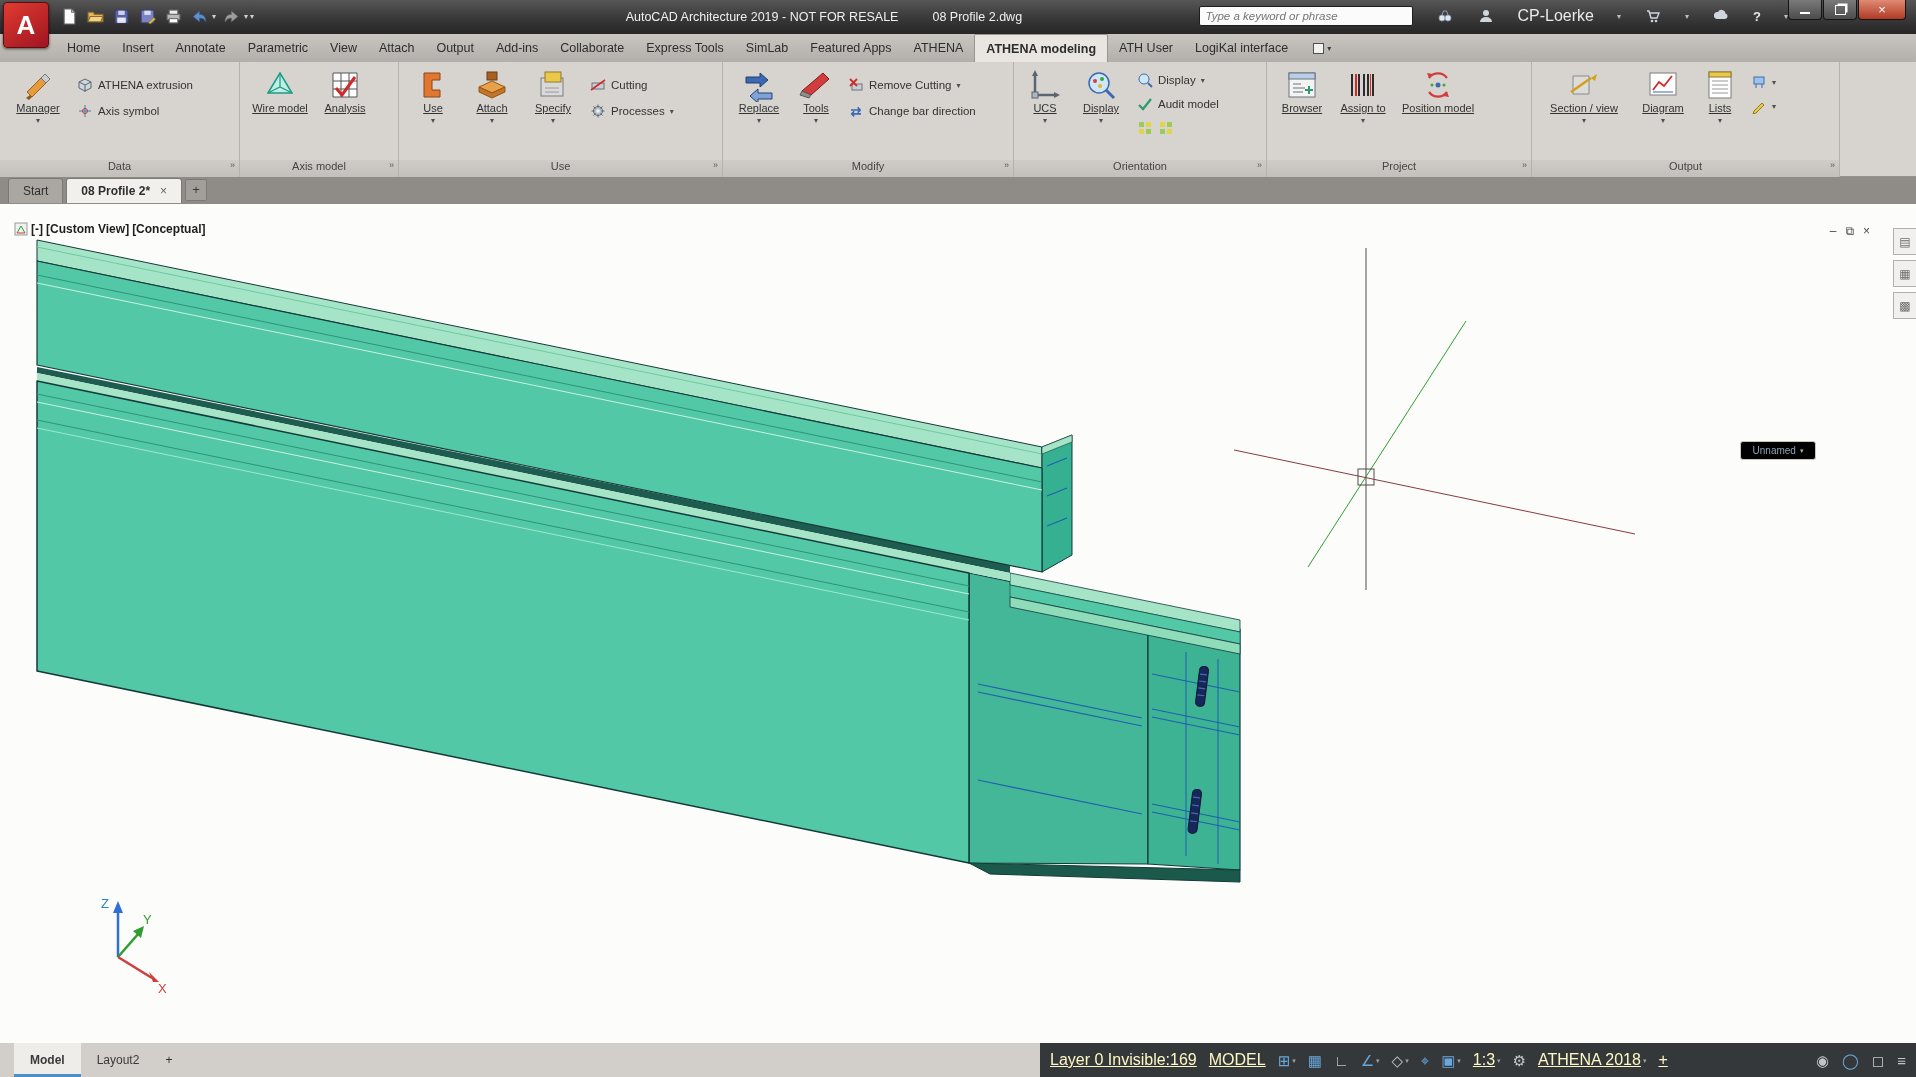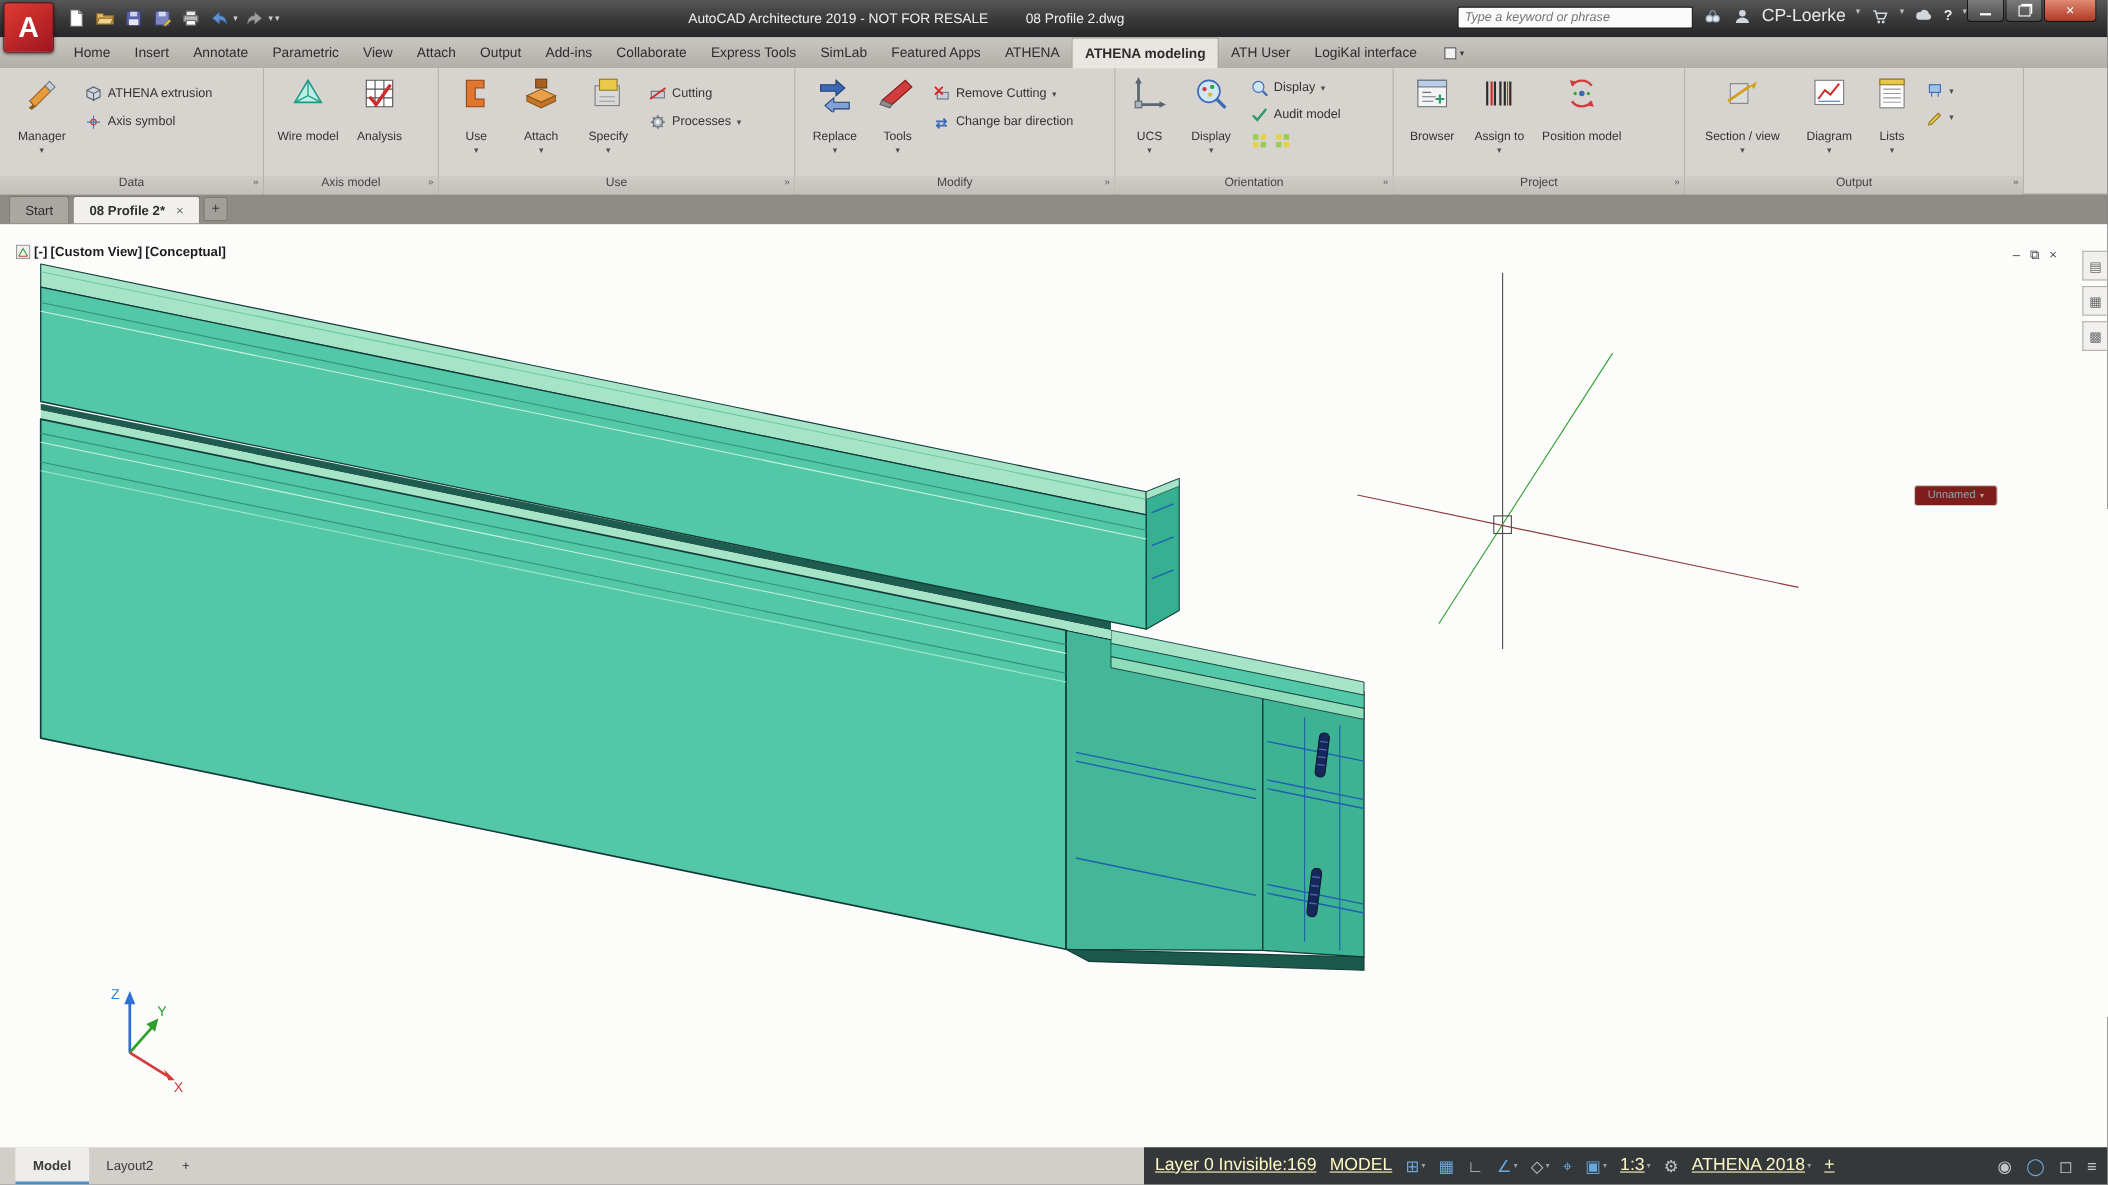--- a/index.html
+++ b/index.html
@@ -12,21 +12,21 @@
   .logo{position:absolute;left:3px;top:2px;width:44px;height:44px;z-index:30;
     background:linear-gradient(145deg,#e03c31,#9f1420);border:1px solid #5f0d14;border-radius:4px;
     color:#fff;font-size:26px;font-weight:bold;display:flex;align-items:center;justify-content:center;
     box-shadow:0 1px 3px rgba(0,0,0,.6);}
   .qat{position:absolute;left:58px;top:5px;display:flex;gap:4px;align-items:center;}
   .qbtn{width:22px;height:22px;display:flex;align-items:center;justify-content:center;border-radius:2px;}
   .qbtn svg{width:17px;height:17px;}
   .qcaret{color:#cfcfcf;font-size:8px;margin-left:-2px;}
   .tb-title{position:absolute;left:43%;top:0;height:34px;transform:translateX(-50%);
     display:flex;align-items:center;gap:34px;color:#f0f0f0;font-size:12.5px;white-space:nowrap;}
-  .tb-right{position:absolute;right:128px;top:6px;display:flex;align-items:flex-start;gap:9px;}
+  .tb-right{position:absolute;right:128px;top:6px;display:flex;align-items:center;gap:23px;}
   .search{width:214px;height:20px;border:1px solid #1d1d1d;border-radius:2px;background:#fbfbfb;
     font-style:italic;font-size:11.5px;color:#555;padding:0 6px;box-sizing:border-box;}
   .tbic{width:18px;height:18px;display:flex;align-items:center;justify-content:center;}
   .tbic svg{width:16px;height:16px;}
   .tbuser{color:#e9e9e9;font-size:16px;}
   .tbcaret{color:#bdbdbd;font-size:8px;}
   .tbhelp{color:#e9e9e9;font-size:13px;font-weight:bold;}
   .winbtns{position:absolute;right:10px;top:0;display:flex;}
   .winbtn{width:32px;height:19px;border:1px solid #141414;border-top:none;border-radius:0 0 4px 4px;
     background:linear-gradient(#7a7a7a,#4c4c4c);display:flex;align-items:center;justify-content:center;margin-left:1px;}
@@ -48,21 +48,21 @@
   .ribbon{position:absolute;left:0;top:62px;width:100%;height:115px;background:#d7d4cf;
     border-bottom:1px solid #96928d;display:flex;box-sizing:border-box;}
   .panel{position:relative;height:115px;border-right:1px solid #b5b1ac;box-sizing:border-box;
     padding:2px 4px 17px 6px;display:flex;align-items:flex-start;gap:2px;flex:0 0 auto;}
   .plabel{position:absolute;left:0;right:0;bottom:0;height:17px;font-size:11px;color:#454545;
     display:flex;align-items:flex-start;justify-content:center;background:linear-gradient(#cfccc7,#c3bfba);}
   .plabel .ovf{position:absolute;right:4px;font-size:9px;color:#5a5a5a;}
   .bigbtn{display:flex;flex-direction:column;align-items:center;padding-top:4px;height:94px;flex:0 0 auto;}
   .bicon{width:34px;height:34px;display:flex;align-items:center;justify-content:center;}
   .bicon svg{width:34px;height:34px;}
-  .blabel{font-size:11px;color:#333;line-height:12px;text-align:center;margin-top:16px;white-space:nowrap;}
+  .blabel{font-size:11px;color:#333;line-height:12px;text-align:center;margin-top:0;white-space:nowrap;text-decoration:underline;}
   .bcaret{font-size:8px;color:#4f4f4f;margin-top:2px;}
   .pcol{display:flex;flex-direction:column;padding-top:8px;}
   .srow{display:flex;align-items:center;gap:5px;height:26px;font-size:11.5px;color:#333;padding:0 5px;white-space:nowrap;}
   .sicon{width:16px;height:16px;display:flex;align-items:center;justify-content:center;}
   .sicon svg{width:16px;height:16px;}
   .scaret{font-size:8px;color:#4f4f4f;}
   .swap-glyph{color:#3c69b4;font-size:13px;font-weight:bold;}
 
   
   .filetabs{position:absolute;left:0;top:177px;width:100%;height:27px;background:#8f8c88;
@@ -79,21 +79,21 @@
   .scene{position:absolute;left:0;top:0;}
   .vlabel{position:absolute;left:14px;top:18px;display:flex;align-items:center;gap:3px;
     font-size:12px;font-weight:bold;color:#1d1d1d;z-index:5;}
   .vlabel .vic{width:14px;height:14px;}
   .vwinctl{position:absolute;right:46px;top:20px;display:flex;gap:9px;color:#4a4a4a;font-size:12px;z-index:5;}
   .vside{position:absolute;right:0;top:24px;display:flex;flex-direction:column;gap:5px;z-index:5;}
   .vside .vsbtn{width:22px;height:25px;background:#f1f0ee;border:1px solid #b3b0ab;border-right:none;
     display:flex;align-items:center;justify-content:center;font-size:12px;color:#6b6b6b;}
   .viewcube{position:absolute;left:1700px;top:88px;width:176px;height:162px;z-index:4;}
   .namedview{position:absolute;left:1740px;top:237px;width:74px;height:17px;z-index:4;
-    background:#7f1d1d;border:1px solid #c9c5b8;border-radius:3px;display:flex;align-items:center;
+    background:#000000;border:1px solid #c9c5b8;border-radius:3px;display:flex;align-items:center;
     justify-content:center;gap:4px;font-size:10px;color:#8fa3b2;}
   .namedview .cv{font-size:7px;color:#b0aca0;}
 
   
   .statusbar{position:absolute;left:0;bottom:0;width:100%;height:34px;background:#d2cfcb;}
   .sb-left{position:absolute;left:0;top:0;bottom:0;display:flex;align-items:stretch;padding-left:14px;}
   .mtab{padding:0 16px;display:flex;align-items:center;font-size:12px;color:#3a3a3a;}
   .mtab.active{background:#efedea;font-weight:bold;box-shadow:inset 0 -3px 0 #4a90c4;}
   .mtab.plus{padding:0 10px;color:#2d2d2d;}
   .sb-right{position:absolute;left:1040px;right:0;top:0;bottom:0;background:#34383b;

